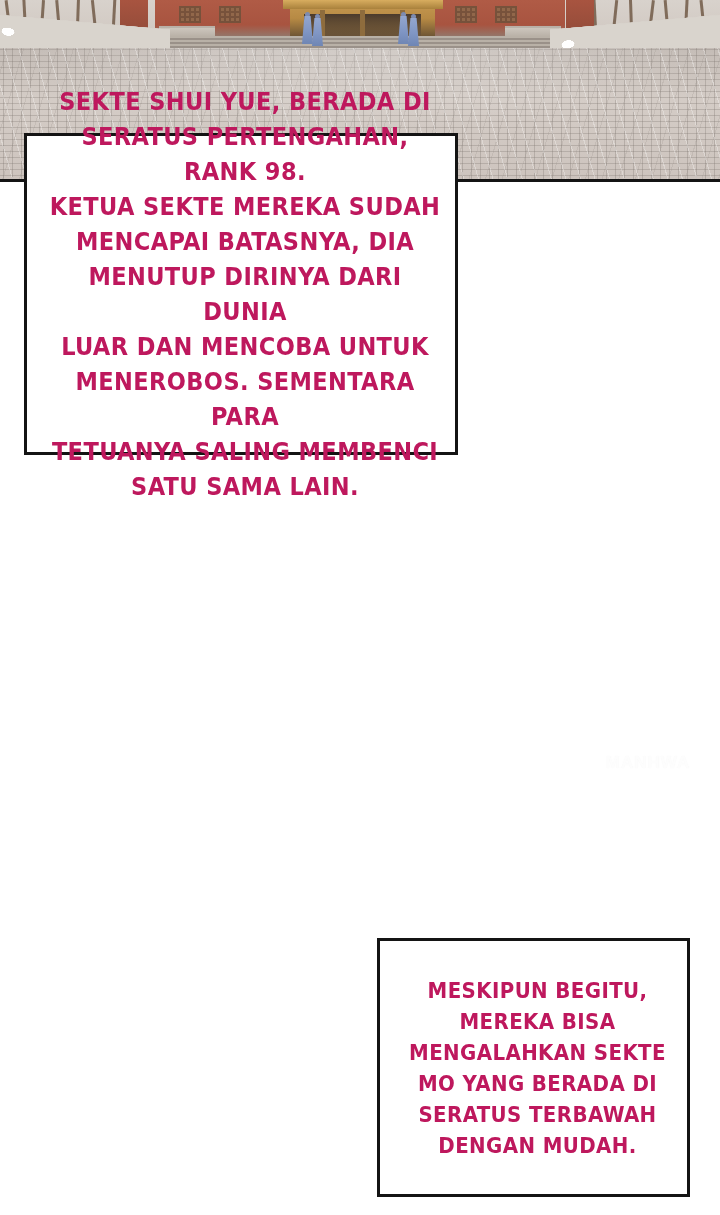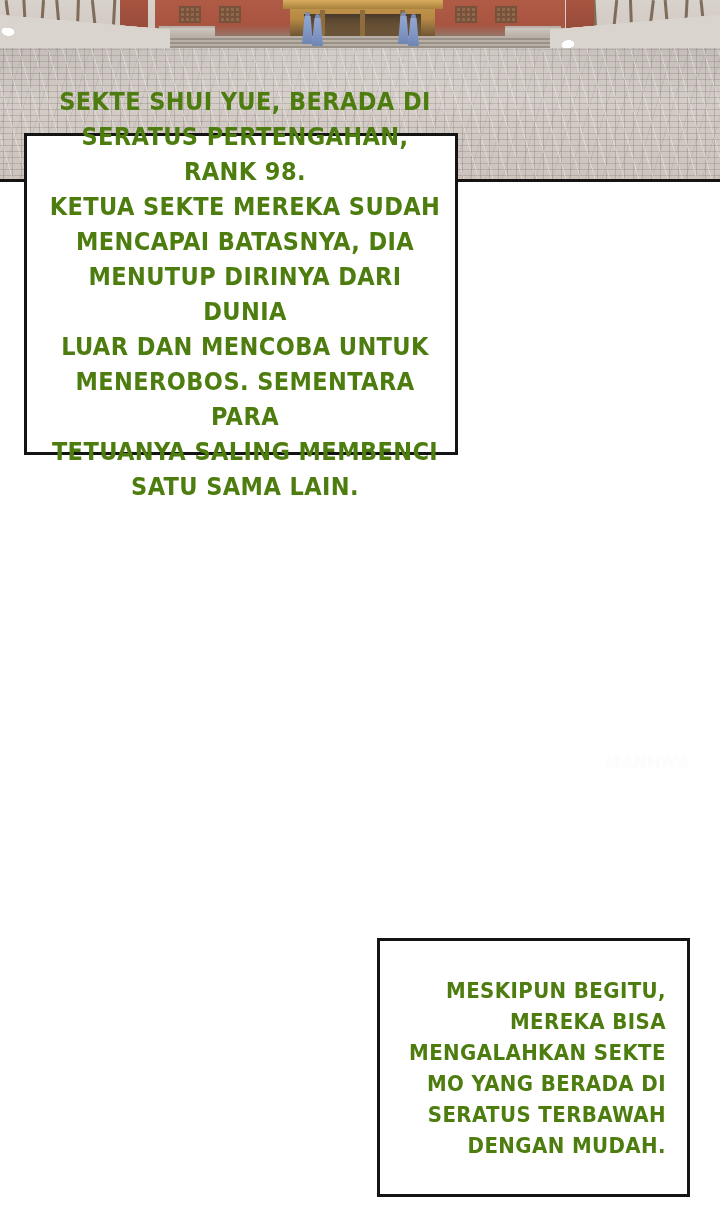--- a/index.html
+++ b/index.html
@@ -202,21 +202,21 @@
     box-sizing: border-box;
     display: flex;
     align-items: center;
     justify-content: center;
     text-align: center;
   }
   .textbox .tb-text {
     font-family: "DejaVu Sans Condensed", "Liberation Sans Narrow",
                  "Liberation Sans", sans-serif;
     font-weight: 700;
-    color: #4d7c0f;
+    color: #be185d;
     text-transform: uppercase;
     letter-spacing: .4px;
     white-space: pre-line;
     padding: 0 10px;
     margin-left: 8px;
   }
 
   
   #textbox-1 {
     left: 24px;  top: 133px;
@@ -241,21 +241,20 @@
 
   
   #textbox-3 {
     left: 377px; top: 938px;
     width: 313px; height: 259px;
     z-index: 5;
   }
   #textbox-3 .tb-text {
     font-size: 22px;
     line-height: 31px;
-    text-align: right;
   }
 
   
   .watermark {
     position: absolute;
     left: 596px; top: 748px;
     width: 104px; height: 30px;
     font-family: "Liberation Sans", sans-serif;
     font-size: 17px;
     font-weight: 700;

